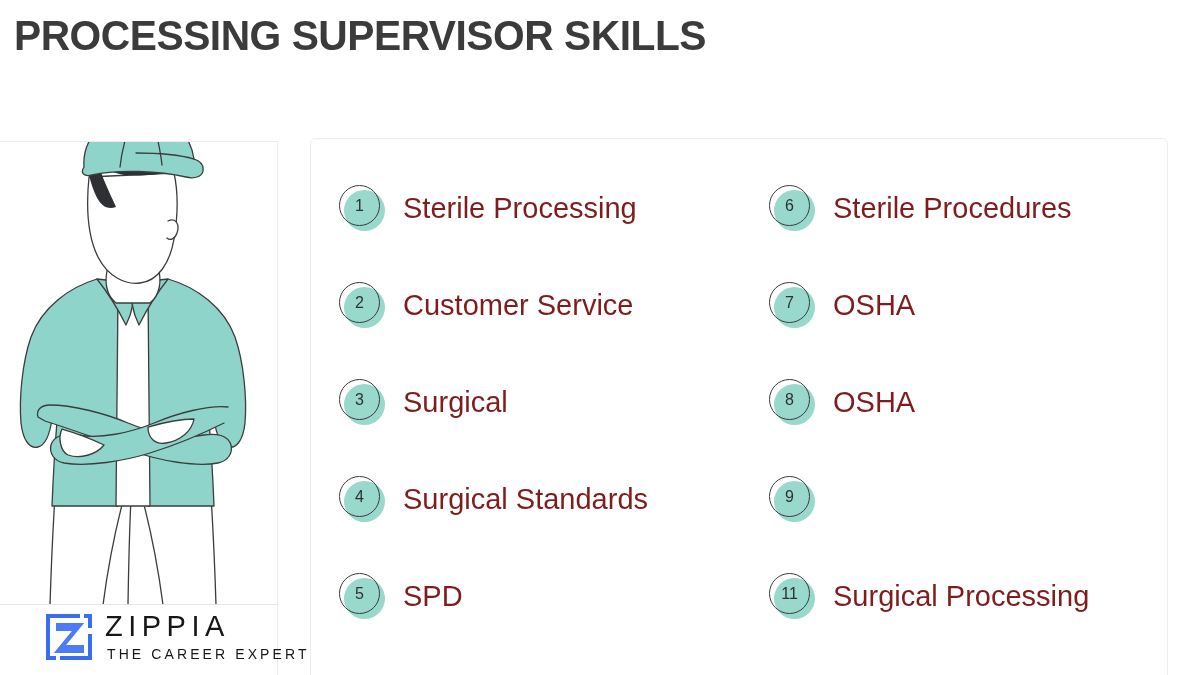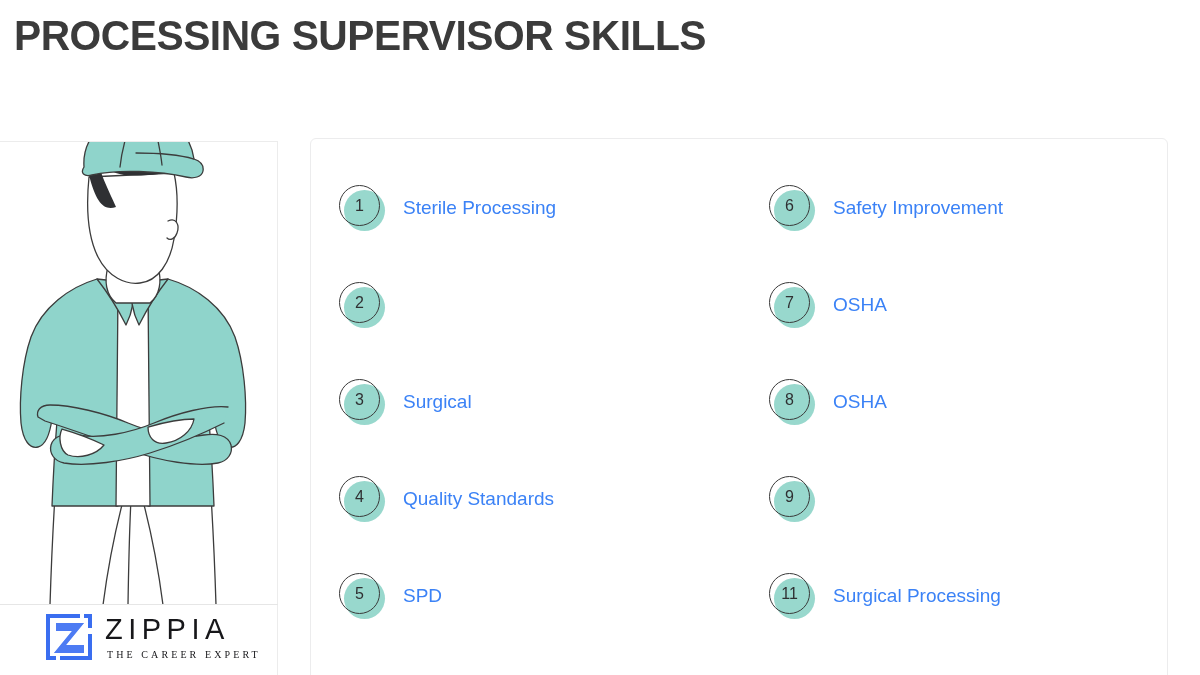--- a/index.html
+++ b/index.html
@@ -79,26 +79,26 @@
   }
   .logo-word {
     font-size: 29px;
     font-weight: normal;
     letter-spacing: 5.5px;
     color: #17171a;
     line-height: 1.0;
     font-family: "Liberation Sans", "DejaVu Sans", sans-serif;
   }
   .logo-tag {
-    font-size: 10px;
+    font-size: 14px;
     letter-spacing: 3.1px;
     color: #17171a;
     margin-top: 5px;
     margin-left: 2px;
-    font-family: Liberation Serif, serif;
+    font-family: Liberation Sans, sans-serif;
   }
 
   
   .skills-panel {
     position: absolute;
     left: 310px;
     top: 138px;
     width: 858px;
     height: 560px;
     box-sizing: border-box;
@@ -156,22 +156,22 @@
     width: 41px;
     height: 41px;
     display: flex;
     align-items: center;
     justify-content: center;
     font-size: 16px;
     color: #2f3032;
     font-family: "Liberation Sans", "DejaVu Sans", sans-serif;
   }
   .skill-label {
-    font-size: 19px;
-    color: #3b82f6;
+    font-size: 29px;
+    color: #7f1d1d;
     white-space: nowrap;
     font-family: "Liberation Sans", "DejaVu Sans", sans-serif;
   }
 </style>
 </head>
 <body>
 
 <div class="page-title">PROCESSING SUPERVISOR SKILLS</div>
 
 <div class="illus-card">
@@ -293,29 +293,30 @@
       </div>
       <div class="skill-label">Sterile Processing</div>
     </div>
 
     <div class="skill-item">
       <div class="badge">
         <div class="disc"></div>
         <div class="ring"></div>
         <div class="num">6</div>
       </div>
-      <div class="skill-label">Safety Improvement</div>
+      <div class="skill-label">Sterile Procedures</div>
     </div>
 
     <div class="skill-item">
       <div class="badge">
         <div class="disc"></div>
         <div class="ring"></div>
         <div class="num">2</div>
       </div>
+      <div class="skill-label">Customer Service</div>
     </div>
 
     <div class="skill-item">
       <div class="badge">
         <div class="disc"></div>
         <div class="ring"></div>
         <div class="num">7</div>
       </div>
       <div class="skill-label">OSHA</div>
     </div>
@@ -337,21 +338,21 @@
       </div>
       <div class="skill-label">OSHA</div>
     </div>
 
     <div class="skill-item">
       <div class="badge">
         <div class="disc"></div>
         <div class="ring"></div>
         <div class="num">4</div>
       </div>
-      <div class="skill-label">Quality Standards</div>
+      <div class="skill-label">Surgical Standards</div>
     </div>
 
     <div class="skill-item">
       <div class="badge">
         <div class="disc"></div>
         <div class="ring"></div>
         <div class="num">9</div>
       </div>
     </div>
 

